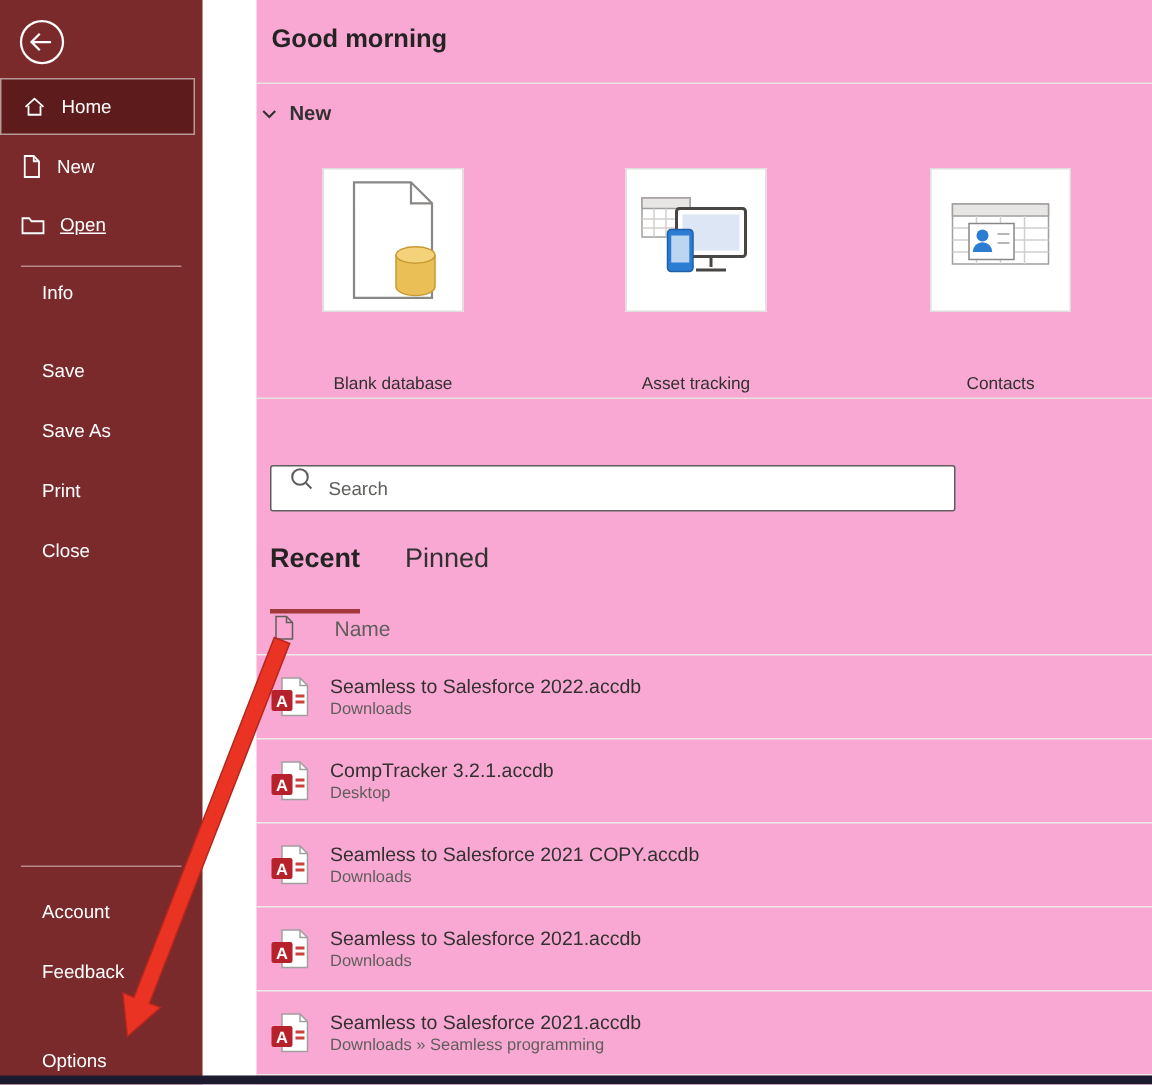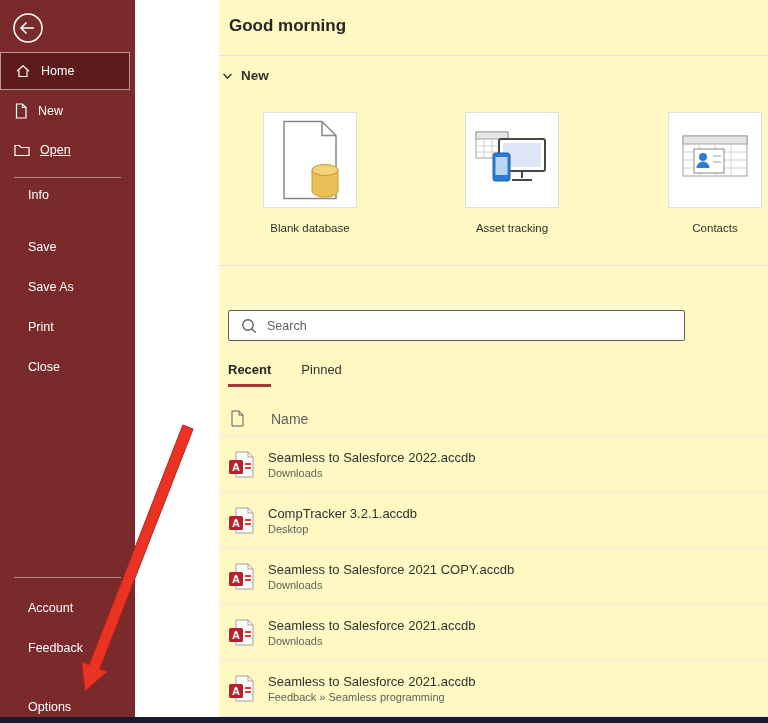--- a/index.html
+++ b/index.html
@@ -36,53 +36,53 @@
   #nav-info   { top: 176px; }
   #nav-save   { top: 228px; }
   #nav-saveas { top: 268px; }
   #nav-print  { top: 308px; }
   #nav-close  { top: 348px; }
   #nav-account  { top: 589px; }
   #nav-feedback { top: 629px; }
   #nav-options  { top: 688px; text-align: center; }
 
   
-  .main { position: absolute; left: 171px; top: 0; right: 0; bottom: 0; background: #fef9c3; margin-left: 48px; }
+  .main { position: absolute; left: 171px; top: 0; right: 0; bottom: 0; background: #f9a8d4; }
   .greeting { position: absolute; left: 10px; top: 16px; font-size: 17px; font-weight: bold; color: #252423; }
   .divider { position: absolute; left: 0; right: 0; height: 1px; background: #e5e3e1; }
   #hdr-divider { top: 55px; }
   #mid-divider { top: 265px; }
   #list-hdr-divider { top: 436px; background: #edebe9; }
 
   .new-header { position: absolute; left: 3px; top: 68px; display: flex; align-items: center; gap: 8px; cursor: pointer; }
   .new-label { font-size: 13.5px; font-weight: bold; color: #323130; }
 
-  .card { position: absolute; top: 112px; width: 140px; display: flex; flex-direction: column; align-items: center; cursor: pointer; }
+  .card { position: absolute; top: 112px; width: 140px; display: flex; flex-direction: column; align-items: center; cursor: pointer; gap: 28px; }
   .card .box {
     width: 94px; height: 96px; border: 1px solid #e1dfdd; background: #fff;
     display: flex; align-items: center; justify-content: center;
   }
   .card .lbl { margin-top: 14px; font-size: 11.5px; color: #323130; }
   #card-blank    { left: 21px; }
   #card-asset    { left: 223px; }
   #card-contacts { left: 426px; }
 
   .search {
     position: absolute; left: 9px; top: 310px; width: 457px; height: 31px;
     border: 1px solid #605e5c; border-radius: 2px;
-    display: flex; align-items: center; gap: 10px; padding: 0 12px; background: #fff;
+    display: flex; gap: 10px; padding: 0 12px; background: #fff;
   }
   .search input {
     border: none; outline: none; flex: 1; font-size: 12.5px;
     font-family: "Liberation Sans", sans-serif; color: #323130; background: transparent;
   }
   .search input::placeholder { color: #605e5c; }
 
   .tabs { position: absolute; left: 9px; top: 362px; display: flex; gap: 30px; }
-  .tab { font-size: 13px; padding-bottom: 7px; color: #323130; cursor: pointer; text-align: right; }
+  .tab { font-size: 18px; padding-bottom: 23px; color: #323130; cursor: pointer; text-align: right; }
   .tab.selected { font-weight: bold; color: #252423; border-bottom: 3px solid #a4373a; }
 
   .list-header {
     position: absolute; left: 11px; top: 410px; display: flex; align-items: center; gap: 27px;
     color: #605e5c; font-size: 14px;
   }
 
   .list { position: absolute; top: 437px; left: 0; right: 0; }
   .row {
     height: 56px; border-bottom: 1px solid #edebe9;
@@ -308,21 +308,21 @@
       <svg class="ficon" width="28" height="28" viewBox="0 0 28 28">
         <path d="M8 1 h12 l5 5 v20 h-17 z" fill="#ffffff" stroke="#a19f9d"></path>
         <path d="M20 1 v5 h5" fill="none" stroke="#a19f9d"></path>
         <rect x="1" y="9" width="14" height="14" rx="1.5" fill="#b7212c"></rect>
         <text x="8" y="20" font-size="11" fill="#ffffff" font-weight="bold" text-anchor="middle" font-family="Liberation Sans, sans-serif">A</text>
         <rect x="17" y="12" width="6" height="2" fill="#c8433c"></rect>
         <rect x="17" y="16" width="6" height="2" fill="#c8433c"></rect>
       </svg>
       <div class="meta">
         <div class="title">Seamless to Salesforce 2021.accdb</div>
-        <div class="loc">Feedback » Seamless programming</div>
+        <div class="loc">Downloads » Seamless programming</div>
       </div>
     </div>
 
   </div>
 </div>
 
 <svg class="annotation-arrow" width="768" height="723" viewBox="0 0 768 723">
   <polygon points="182.9,425.0 193.1,429.0 99.6,668.8 107.0,671.7 85,691 81.9,661.9 89.3,664.8" fill="#ea3323" stroke="#b5261d" stroke-width="1"></polygon>
 </svg>
 

